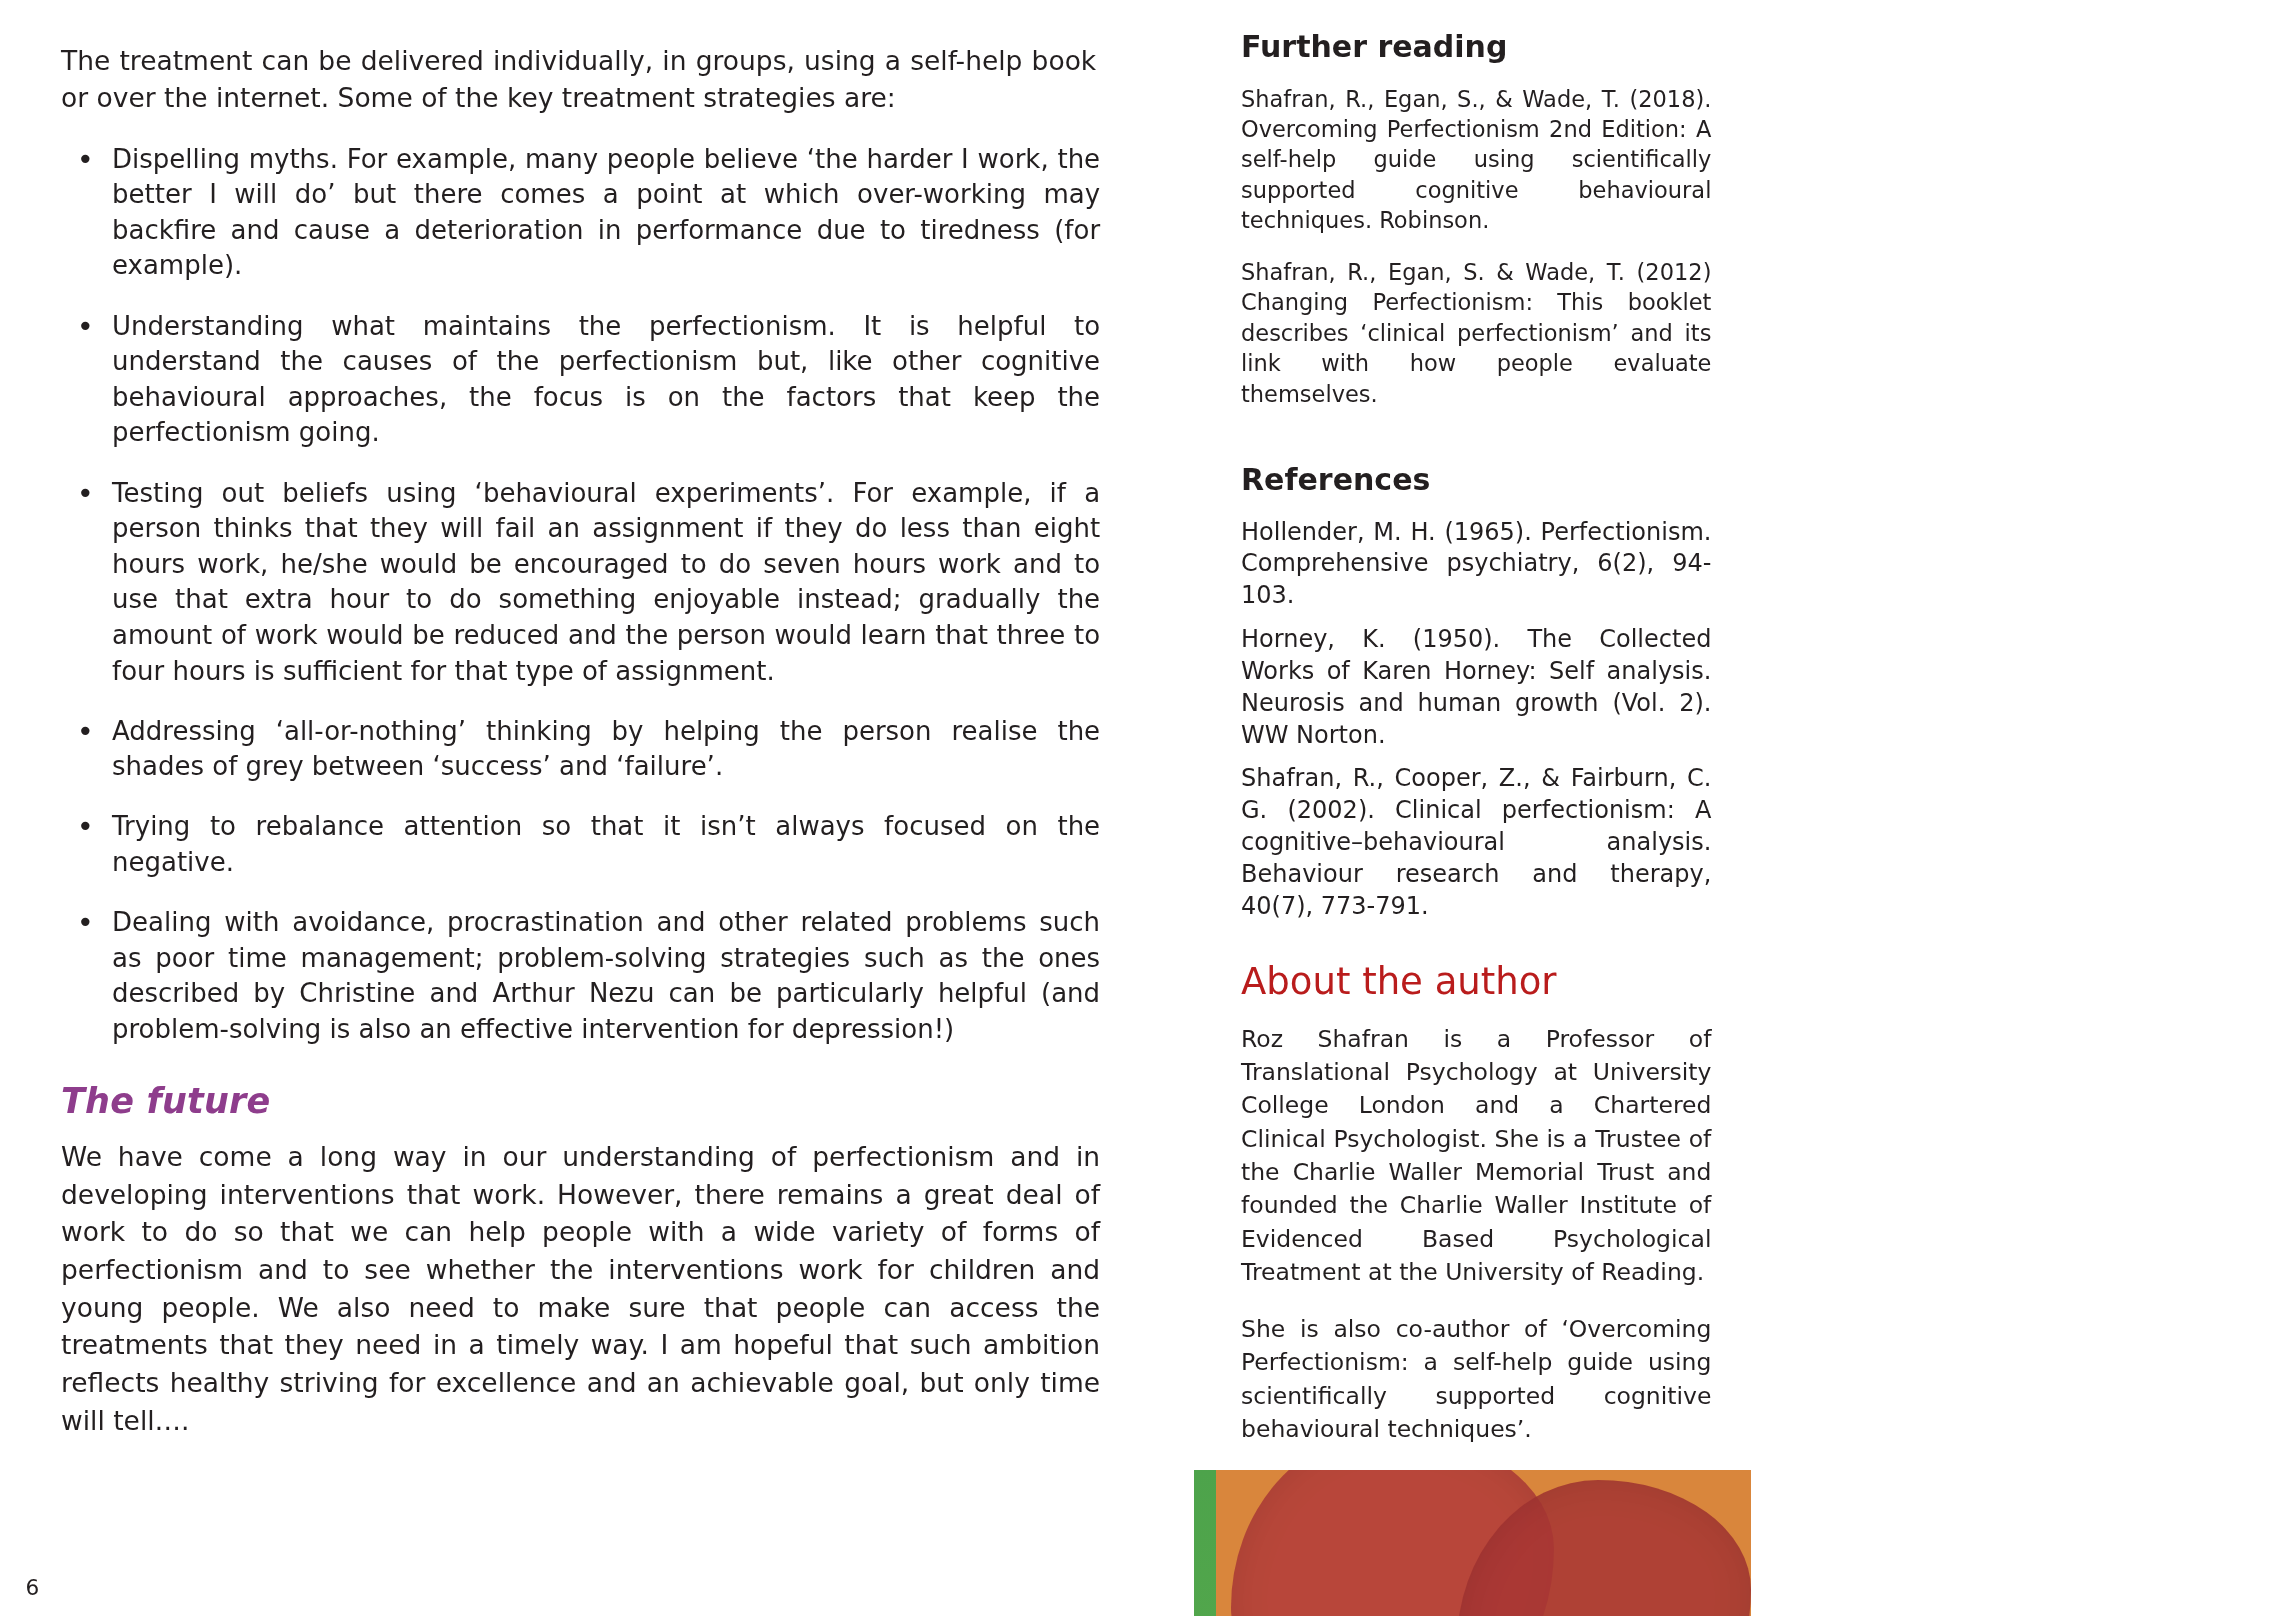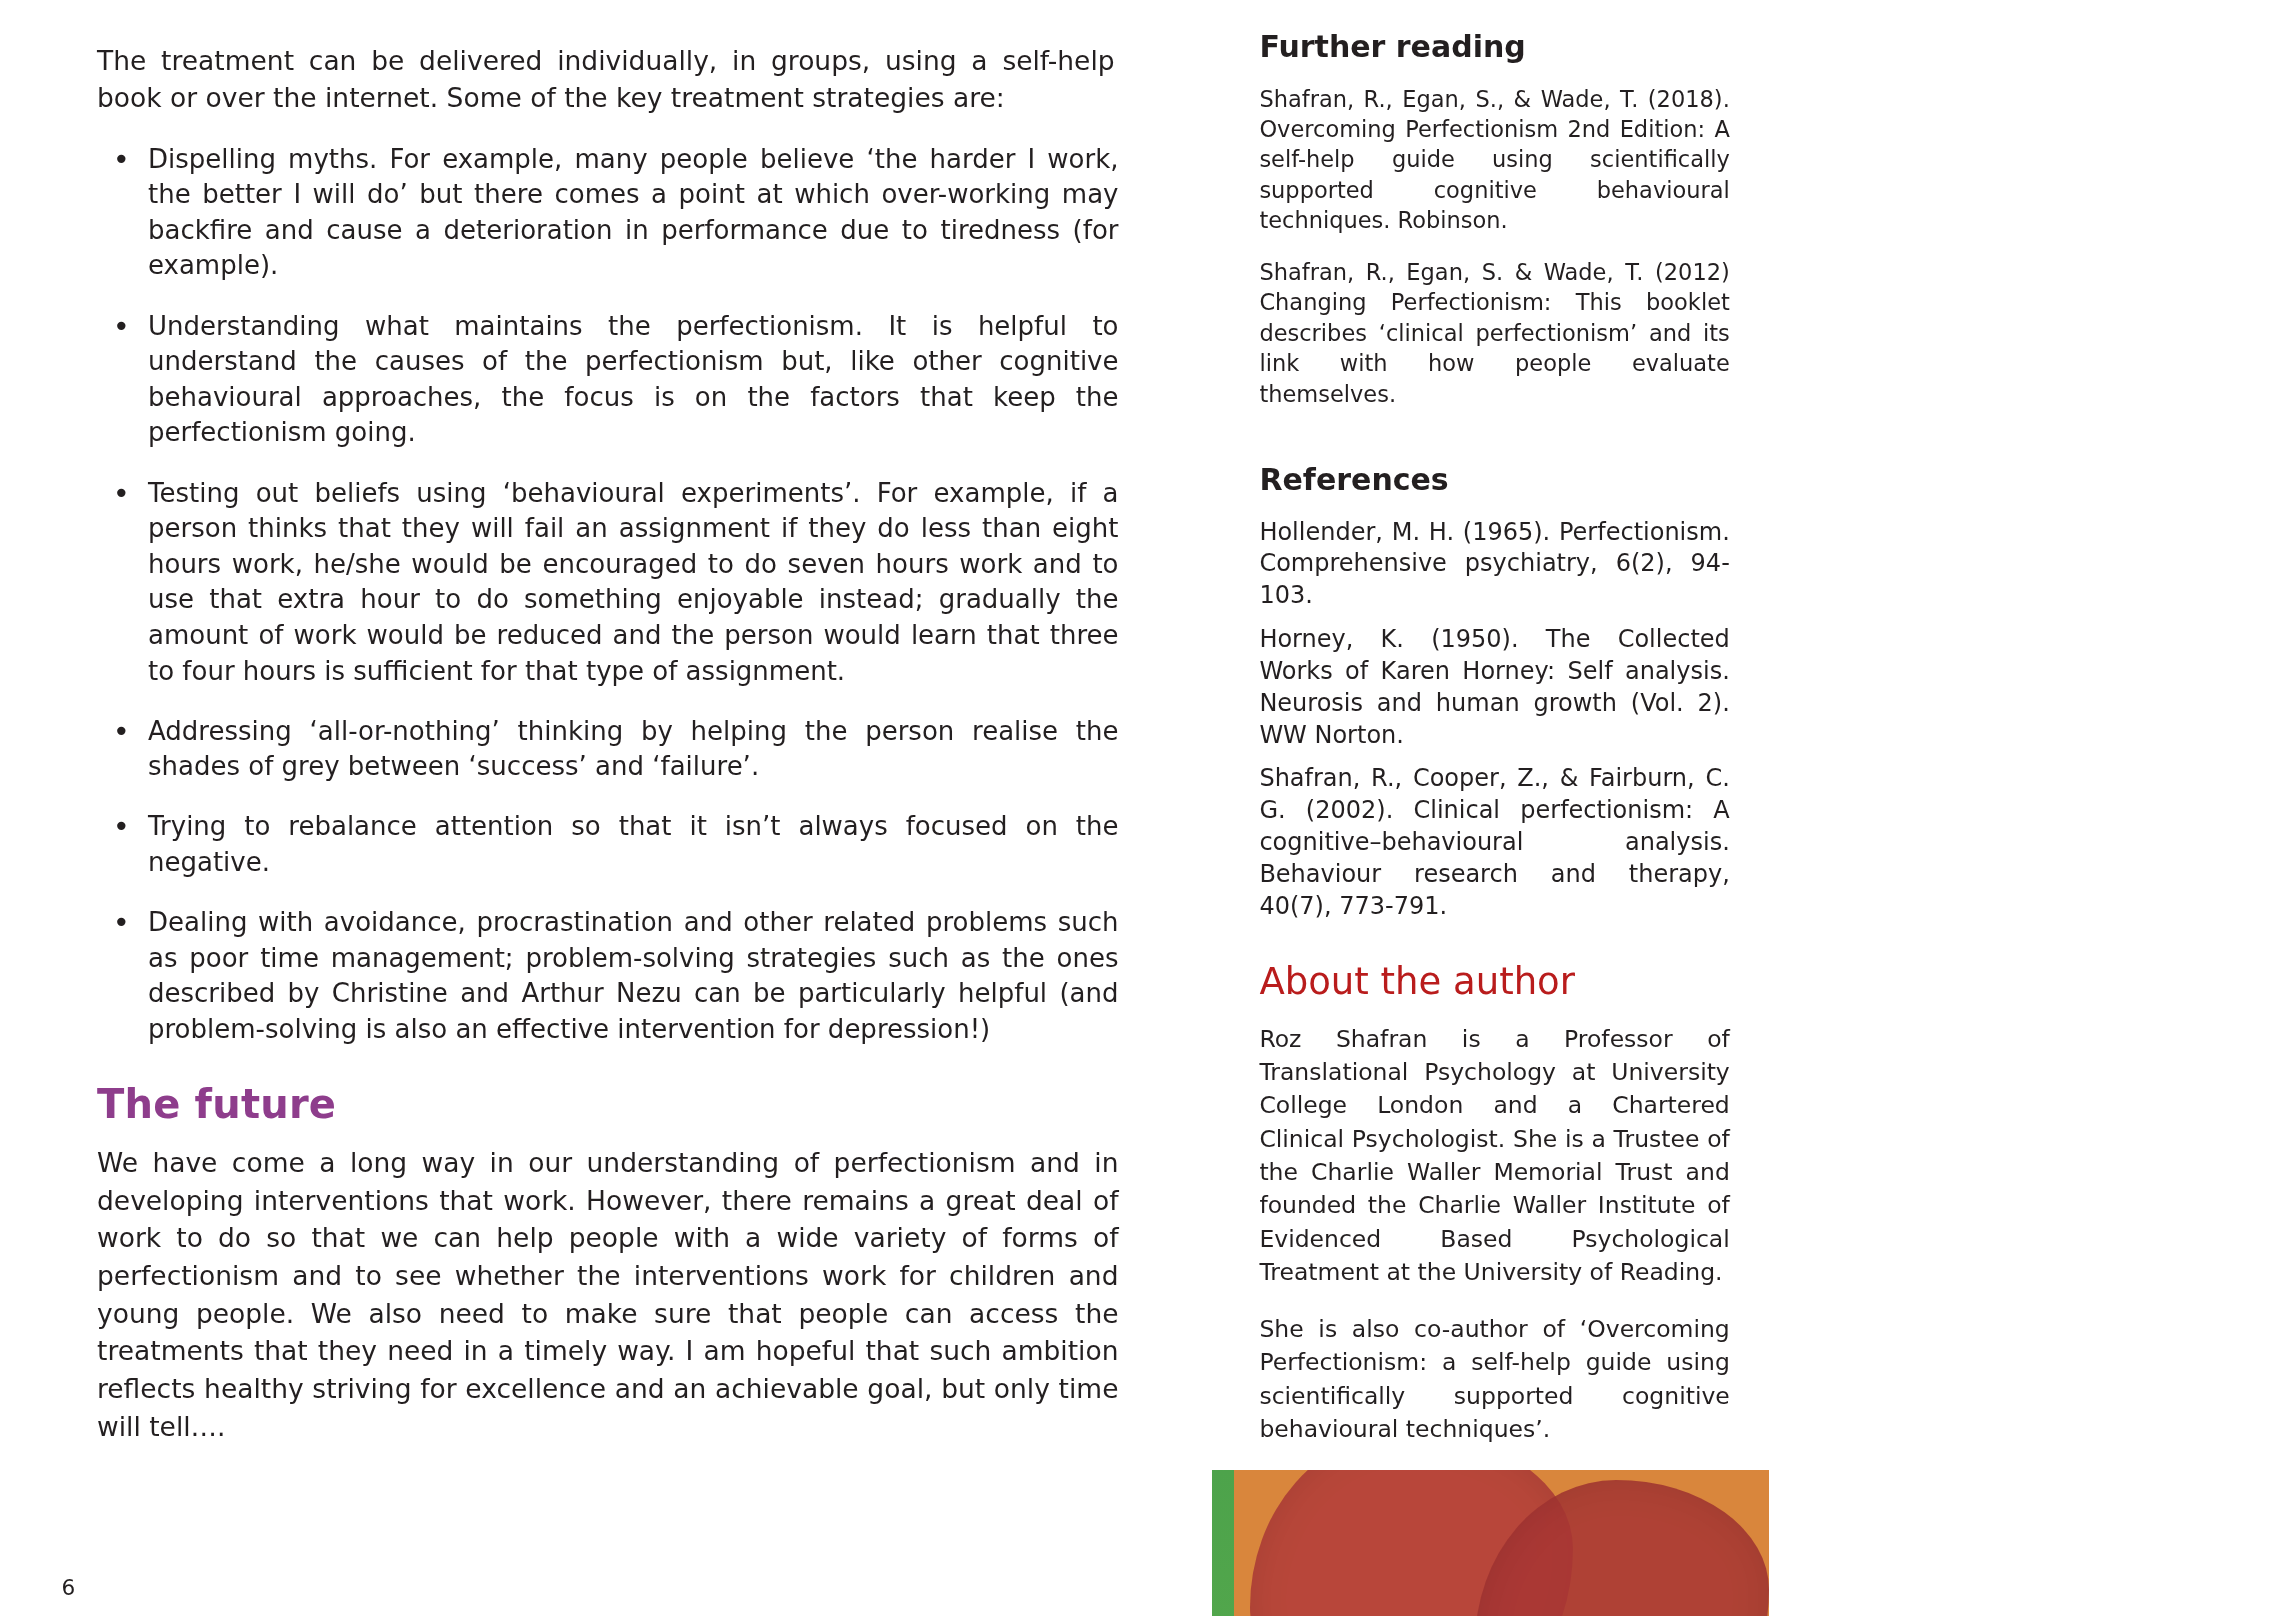--- a/index.html
+++ b/index.html
@@ -13,21 +13,20 @@
     font-family: "DejaVu Sans", sans-serif;
     color: #231f20;
     position: relative;
     overflow: hidden;
   }
   .spread {
     position: absolute;
     inset: 0;
     display: flex;
     flex-direction: row;
-    padding-left: 36px;
   }
   
   .page-left {
     width: 1194px;
     height: 1622px;
     position: relative;
     box-sizing: border-box;
     padding: 43px 88px 0 61px;
   }
   .para {
@@ -58,24 +57,25 @@
     content: "\2022";
     position: absolute;
     left: 15.7px;
     top: -2px;
     font-size: 29px;
     line-height: 1.37;
     color: #231f20;
   }
   h2.section-head {
     color: #8e3d8c;
-    font-size: 40px;
+    font-size: 35px;
     font-weight: bold;
     margin: 33px 0 17.6px 0;
     letter-spacing: 0.2px;
+    font-style: italic;
   }
   .future-text {
     font-size: 26.5px;
     line-height: 1.42;
     text-align: justify;
     margin: 0;
     padding-right: 5.9px;
   }
   .folio {
     position: absolute;

